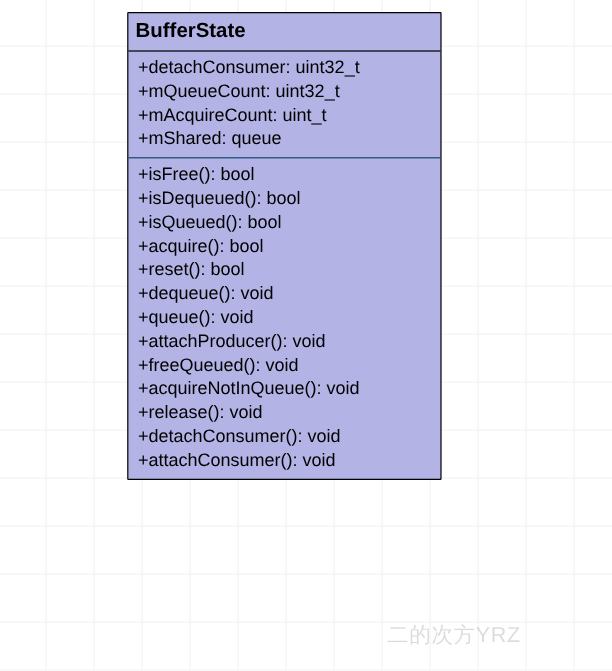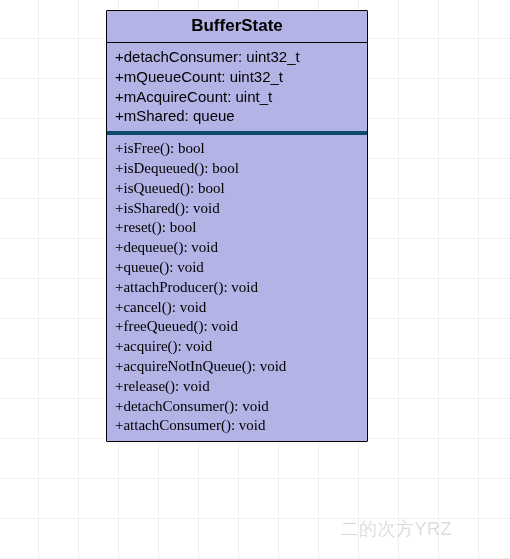--- a/index.html
+++ b/index.html
@@ -26,38 +26,37 @@
     left: 106px;
     top: 10px;
     width: 262px;
     border: 1px solid #000;
     background: #b3b3e6;
     box-sizing: border-box;
     border-radius: 1px;
   }
   .uml-title {
     font-weight: bold;
-    text-align: center;
+    text-align: left;
     font-size: 17px;
     padding: 5px 6px 6px 6px;
     border-bottom: 1px solid #000;
   }
   .uml-section {
     padding: 4px 8px 5px 8px;
     font-size: 15px;
     line-height: 1.32;
   }
   .uml-section + .uml-section {
-    border-top: 4px solid #0c4a6e;
-    font-family: Liberation Serif, serif;
+    border-top: 1px solid #0c4a6e;
   }
   .row { white-space: nowrap; }
   .watermark {
     position: absolute;
-    right: 58px;
+    right: 76px;
     bottom: 18px;
     font-size: 18px;
     color: rgba(0,0,0,0.14);
     letter-spacing: 0.5px;
     pointer-events: none;
     font-family: "Microsoft YaHei", Arial, sans-serif;
   }
 </style>
 </head>
 <body>
@@ -71,28 +70,26 @@
     <div class="row">+detachConsumer: uint32_t</div>
     <div class="row">+mQueueCount: uint32_t</div>
     <div class="row">+mAcquireCount: uint_t</div>
     <div class="row">+mShared: queue</div>
   </div>
 
   <div class="uml-section">
     <div class="row">+isFree(): bool</div>
     <div class="row">+isDequeued(): bool</div>
     <div class="row">+isQueued(): bool</div>
-    <div class="row">+isShared(): void</div>
+    <div class="row">+acquire(): bool</div>
     <div class="row">+reset(): bool</div>
     <div class="row">+dequeue(): void</div>
     <div class="row">+queue(): void</div>
     <div class="row">+attachProducer(): void</div>
-    <div class="row">+cancel(): void</div>
     <div class="row">+freeQueued(): void</div>
-    <div class="row">+acquire(): void</div>
     <div class="row">+acquireNotInQueue(): void</div>
     <div class="row">+release(): void</div>
     <div class="row">+detachConsumer(): void</div>
     <div class="row">+attachConsumer(): void</div>
   </div>
 </div>
 
 <div class="watermark">二的次方YRZ</div>
 
 </body></html>

